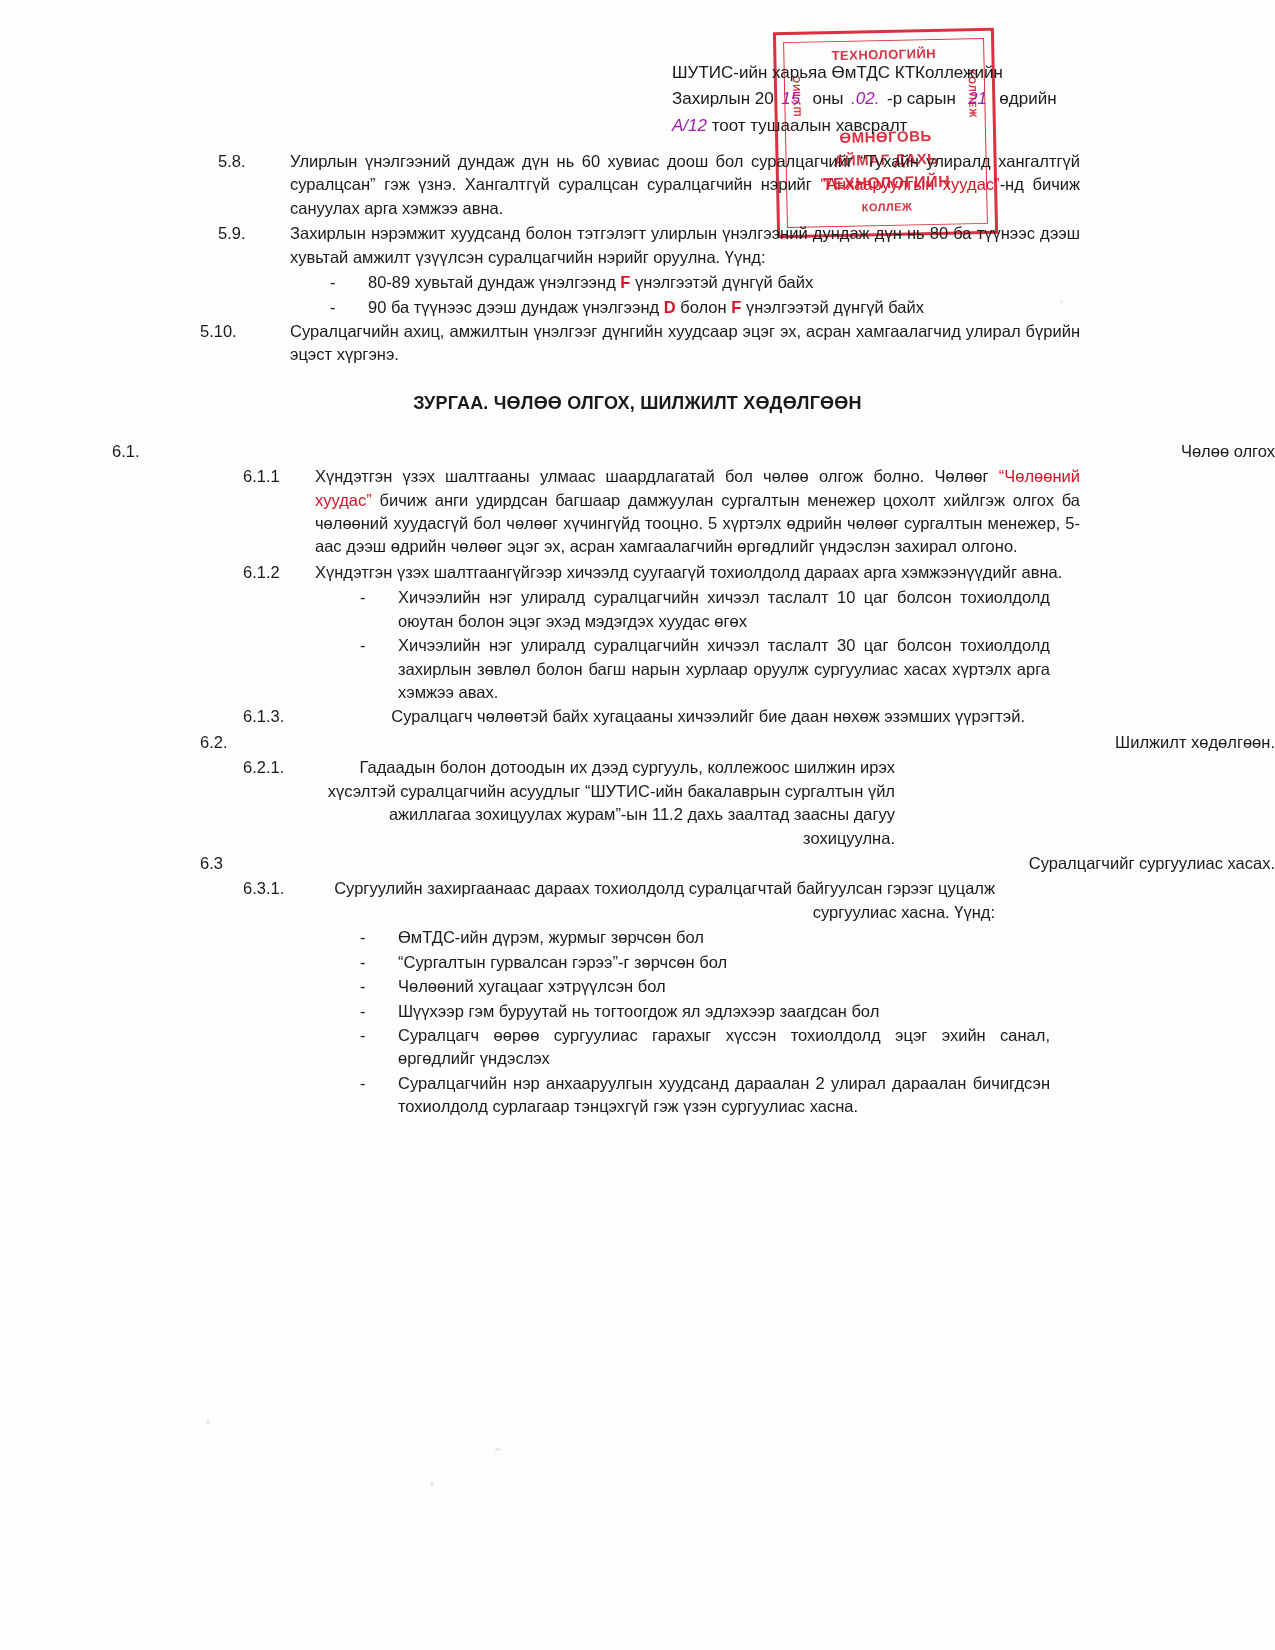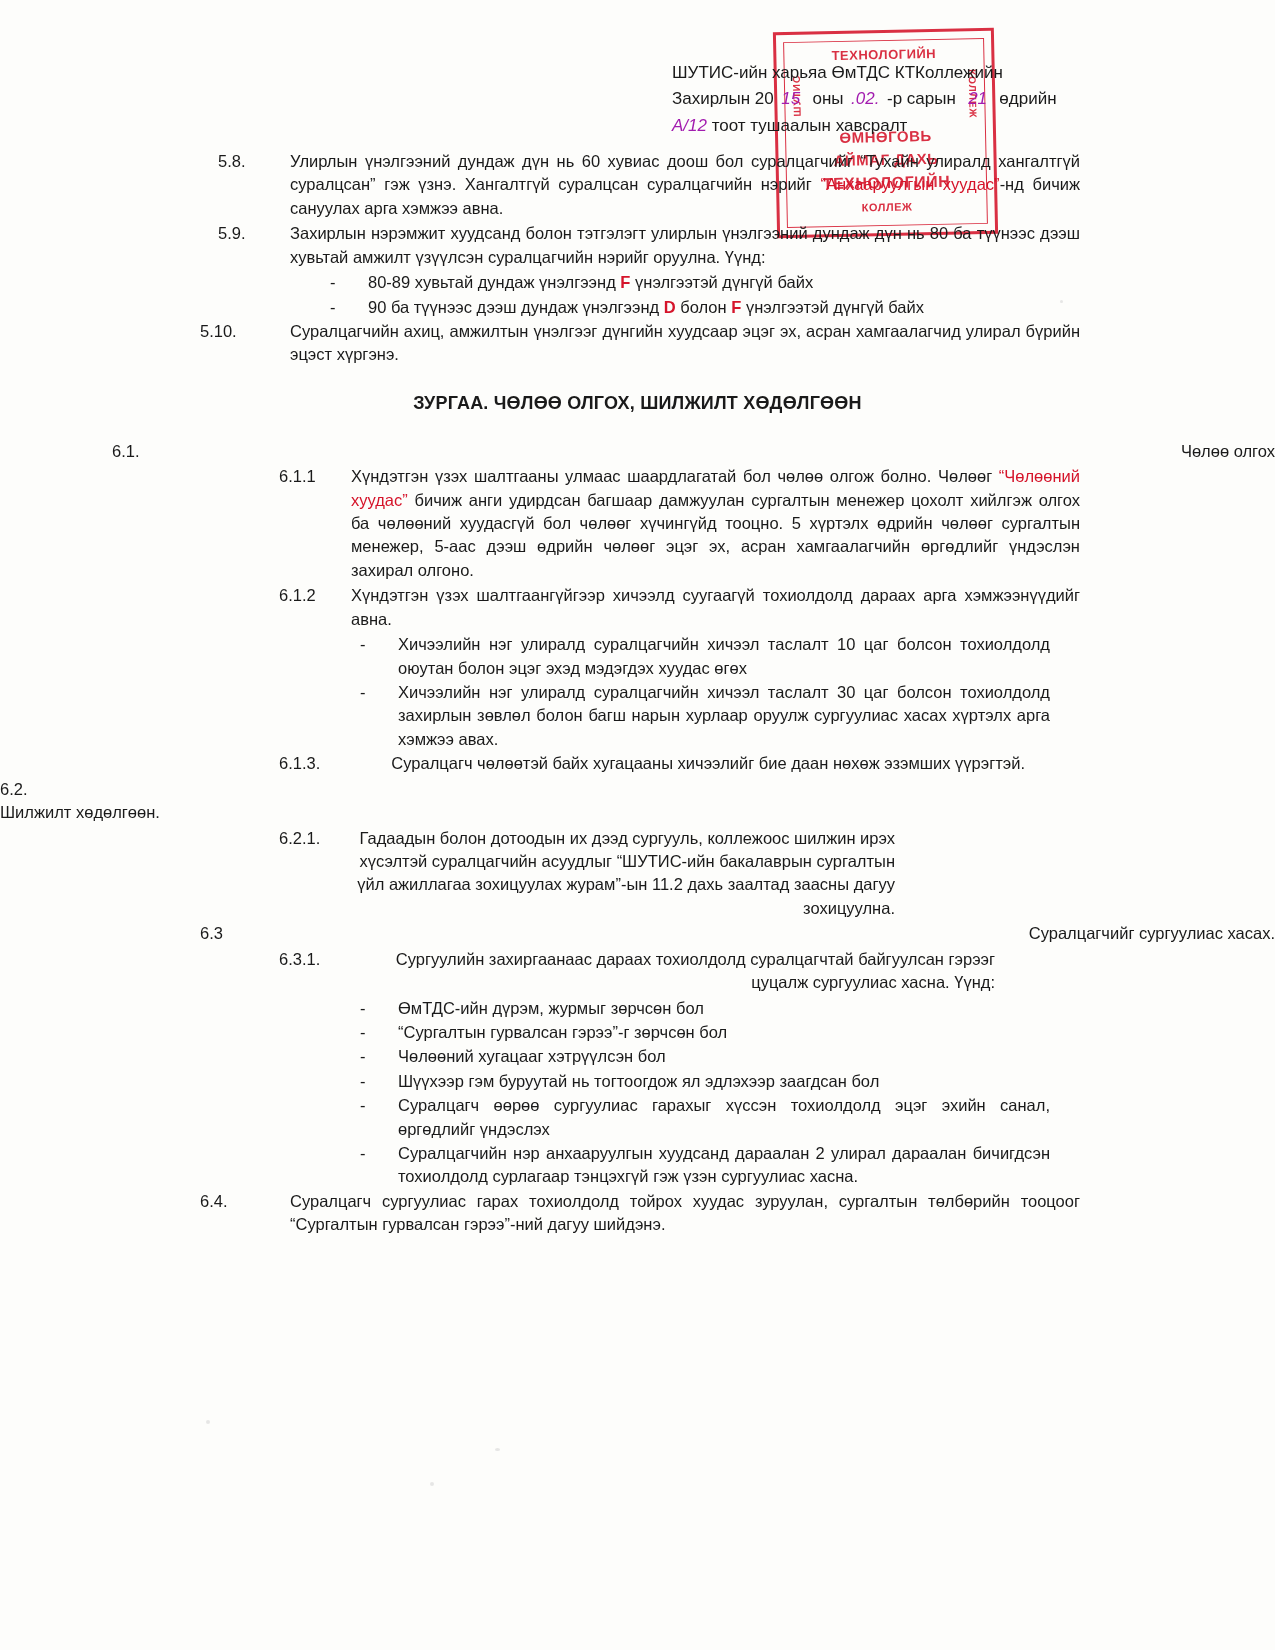--- a/index.html
+++ b/index.html
@@ -109,21 +109,21 @@
   }
   .red { color: #d5142a; }
   .bold-red { color: #d5142a; font-weight: bold; }
 
   
   .lvl1 { padding-left: 218px; }           
   .lvl1 .num { width: 72px; }
   .lvl1 .txt { padding-right: 195px; }
 
   .lvl2 { padding-left: 243px; }
-  .lvl2 .num { width: 72px; margin-left: 36px; }
+  .lvl2 .num { width: 72px; }
   .lvl2 .txt { padding-right: 195px; }
 
   .dash-row {
     display: flex;
     font-size: 16.5px;
     line-height: 1.42;
     padding-left: 330px;
     margin-bottom: 1px;
   }
   .dash-row .dash { width: 38px; flex: 0 0 auto; }
@@ -243,21 +243,21 @@
     <div class="dash-row deep">
       <div class="dash">-</div>
       <div class="txt">Хичээлийн нэг улиралд суралцагчийн хичээл таслалт 30 цаг болсон тохиолдолд захирлын зөвлөл болон багш нарын хурлаар оруулж сургуулиас хасах хүртэлх арга хэмжээ авах.</div>
     </div>
 
     <div class="row lvl2 no-justify">
       <div class="num" style="width:78px;">6.1.3.</div>
       <div class="txt" style="padding-right:250px;">Суралцагч чөлөөтэй байх хугацааны хичээлийг бие даан нөхөж эзэмших үүрэгтэй.</div>
     </div>
 
-    <div class="row no-justify" style="flex-direction:column;">
+    <div class="row no-justify" style="padding-left:200px;">
       <div class="num" style="width:90px;">6.2.</div>
       <div class="txt">Шилжилт хөдөлгөөн.</div>
     </div>
 
     <div class="row lvl2 no-justify">
       <div class="num" style="width:78px;">6.2.1.</div>
       <div class="txt" style="padding-right:380px;">Гадаадын болон дотоодын их дээд сургууль, коллежоос шилжин ирэх хүсэлтэй суралцагчийн асуудлыг “ШУТИС-ийн бакалаврын сургалтын үйл ажиллагаа зохицуулах журам”-ын 11.2 дахь заалтад заасны дагуу зохицуулна.</div>
     </div>
 
     <div class="row no-justify" style="padding-left:200px;">
@@ -288,24 +288,20 @@
     </div>
     <div class="dash-row deep">
       <div class="dash">-</div>
       <div class="txt">Суралцагч өөрөө сургуулиас гарахыг хүссэн тохиолдолд эцэг эхийн санал, өргөдлийг үндэслэх</div>
     </div>
     <div class="dash-row deep">
       <div class="dash">-</div>
       <div class="txt">Суралцагчийн нэр анхааруулгын хуудсанд дараалан 2 улирал дараалан бичигдсэн тохиолдолд сурлагаар тэнцэхгүй гэж үзэн сургуулиас хасна.</div>
     </div>
 
-    <div class="row" style="padding-left:200px;">
-      <div class="num" style="width:90px;">6.4.</div>
-      <div class="txt" style="padding-right:195px;">Суралцагч сургуулиас гарах тохиолдолд тойрох хуудас зуруулан, сургалтын төлбөрийн тооцоог “Сургалтын гурвалсан гэрээ”-ний дагуу шийдэнэ.</div>
-    </div>
 
   </div>
 
   <div class="speck" style="left:206px; top:1420px; width:4px; height:4px;"></div>
   <div class="speck" style="left:495px; top:1448px; width:5px; height:3px;"></div>
   <div class="speck" style="left:430px; top:1482px; width:4px; height:4px;"></div>
   <div class="speck" style="left:1060px; top:300px; width:3px; height:3px;"></div>
 
 </div>
 

